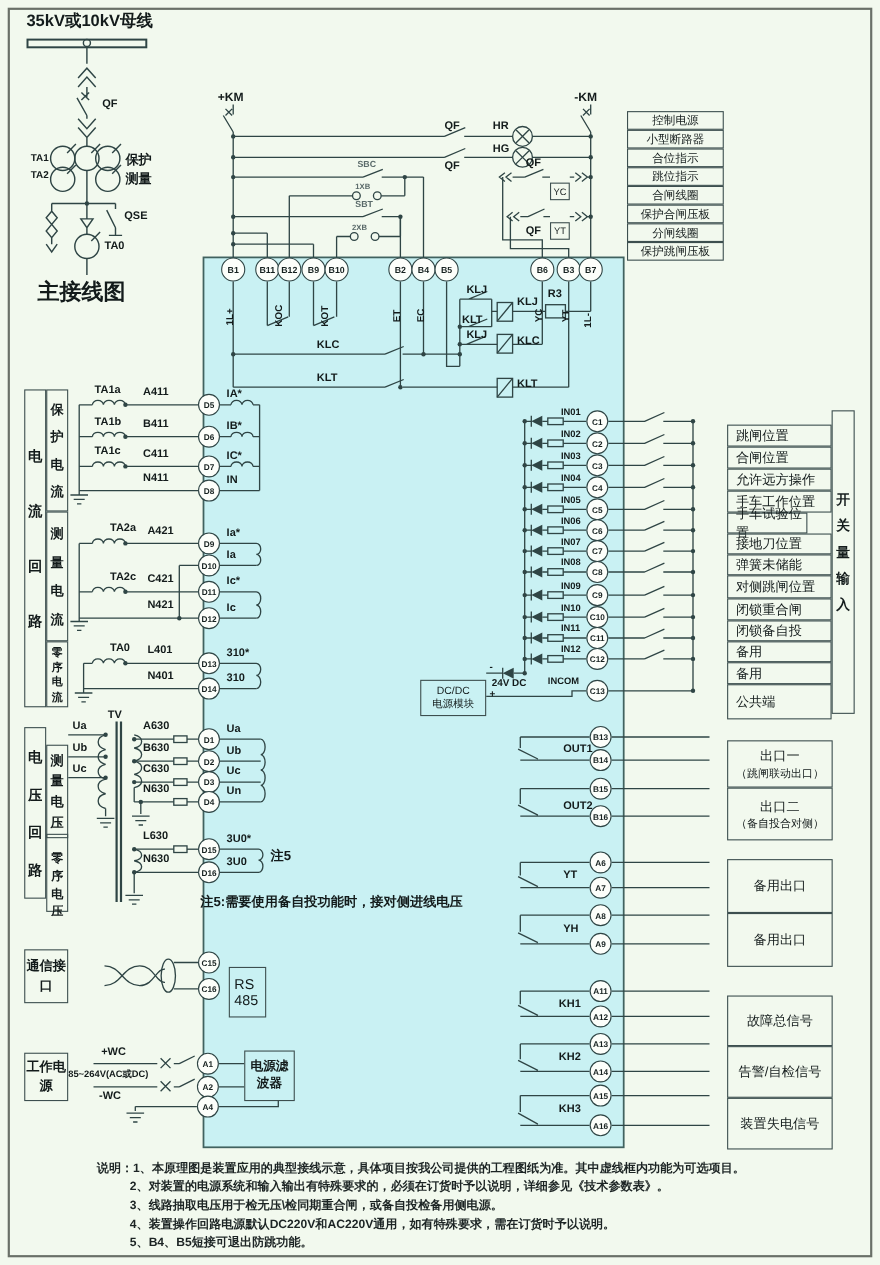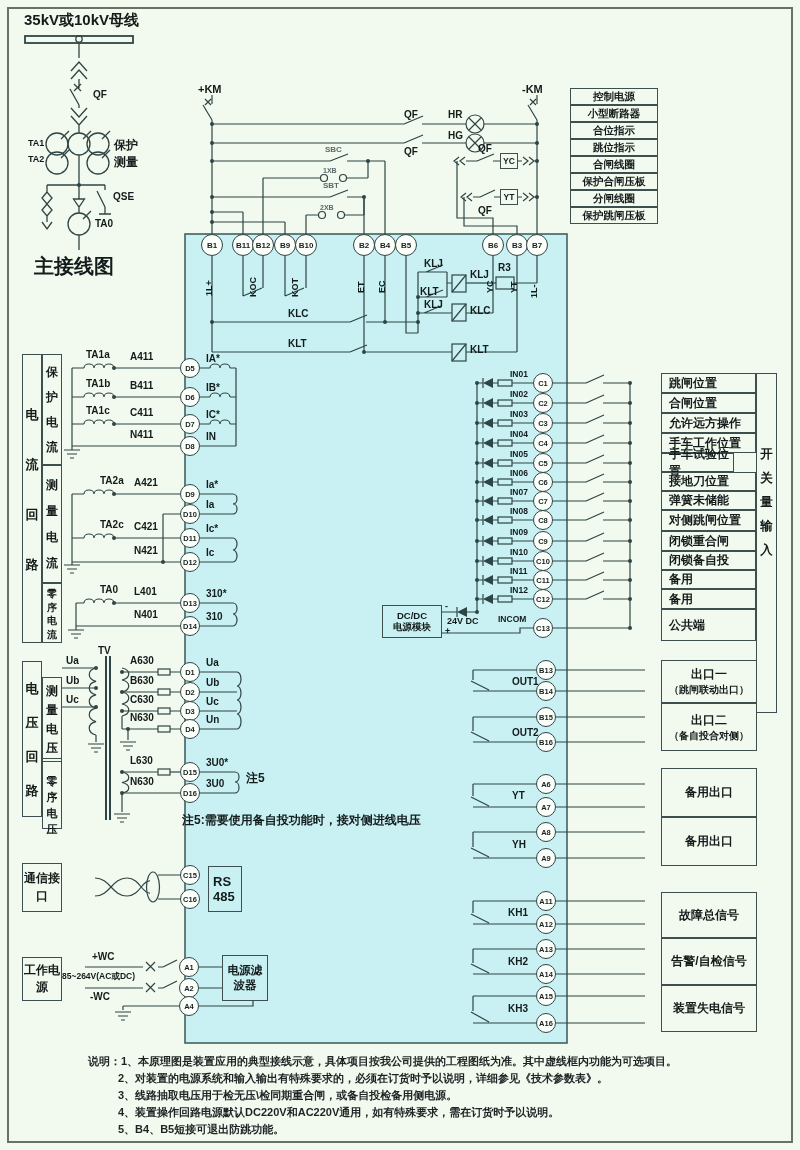--- a/index.html
+++ b/index.html
@@ -8,21 +8,21 @@
   svg{position:absolute;left:0;top:0;}
   .al{position:absolute;font-weight:700;color:#131b1b;white-space:nowrap;font-size:10px;line-height:1;}
   .cn{font-size:12px;}
   .sm{font-size:8px;color:#5a6a6a;}
   .rot{transform:rotate(-90deg);transform-origin:0 0;font-size:9px;}
   .tc{position:absolute;width:20px;height:20px;box-sizing:border-box;border:1.6px solid #2f4545;
       border-radius:50%;background:#fcfefa;display:flex;align-items:center;justify-content:center;
       font-size:7.5px;font-weight:700;color:#15201f;}
   .tcb{width:22px;height:22px;font-size:8px;}
   .bx{position:absolute;box-sizing:border-box;border:1.2px solid #3d4f4f;display:flex;flex-direction:column;
-      align-items:center;justify-content:center;text-align:center;font-weight:700;color:#131b1b;}
+      align-items:center;justify-content:center;text-align:center;font-weight:400;color:#131b1b;margin-top:13px;}
   .bxl{align-items:flex-start;justify-content:center;padding-left:7px;text-align:left;}
   .vb{position:absolute;box-sizing:border-box;border:1.2px solid #3d4f4f;text-align:center;
       font-weight:700;color:#131b1b;word-break:break-all;}
   .note{position:absolute;font-weight:600;font-size:11px;color:#1c2424;white-space:nowrap;}
 </style>
 </head>
 <body>
 
 <svg width="800" height="1150" viewBox="0 0 800 1150">
   <g>
@@ -601,21 +601,21 @@
   </div>
 <div class="bx bxl" style="left:661px;top:570px;width:95px;height:19px;font-size:12px;">
     <span>备用</span>
   </div>
 <div class="bx bxl" style="left:661px;top:589px;width:95px;height:20px;font-size:12px;">
     <span>备用</span>
   </div>
 <div class="bx bxl" style="left:661px;top:609px;width:95px;height:32px;font-size:12px;">
     <span>公共端</span>
   </div>
-<div class="vb" style="left:756px;top:373px;width:21px;height:340px;font-size:12.5px;line-height:24px;padding-top:68px;">开关量输入</div>
+<div class="vb" style="left:756px;top:373px;width:21px;height:276px;font-size:12.5px;line-height:24px;padding-top:68px;">开关量输入</div>
 
 <div class="bx" style="left:382px;top:605px;width:60px;height:33px;font-size:9.5px;">
   <span>DC/DC</span>
   <span>电源模块</span>
 </div>
 <div class="al" style="left:445px;top:602px;font-size:9px;">-</div>
 <div class="al" style="left:447px;top:617px;font-size:9px;">24V DC</div>
 <div class="al" style="left:445px;top:627px;font-size:9px;">+</div>
 
 <div class="tc" style="left:536px;top:660px;">

